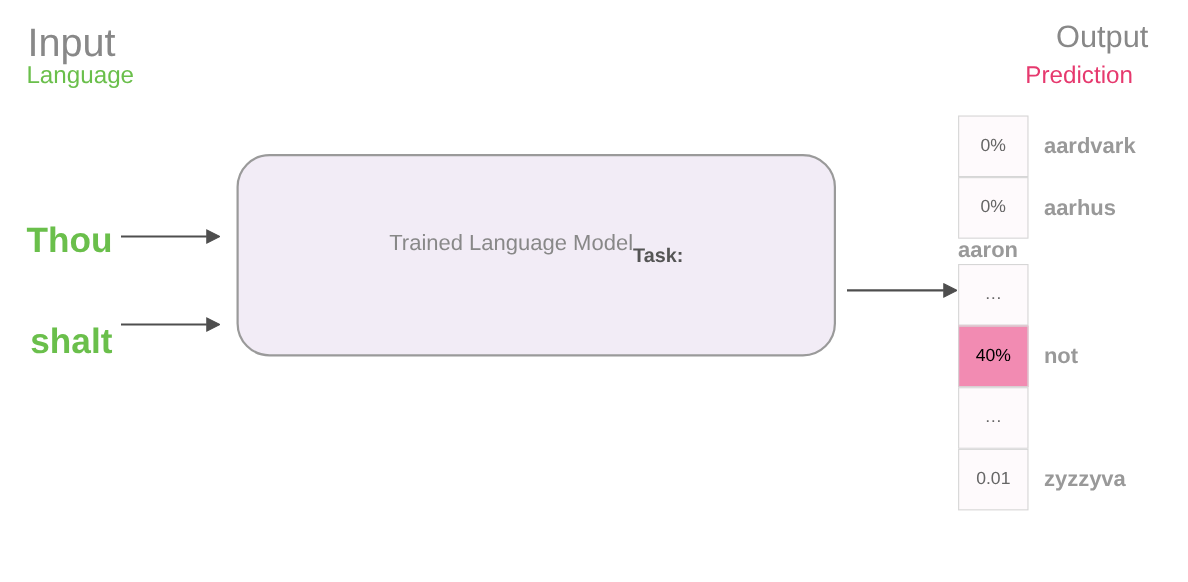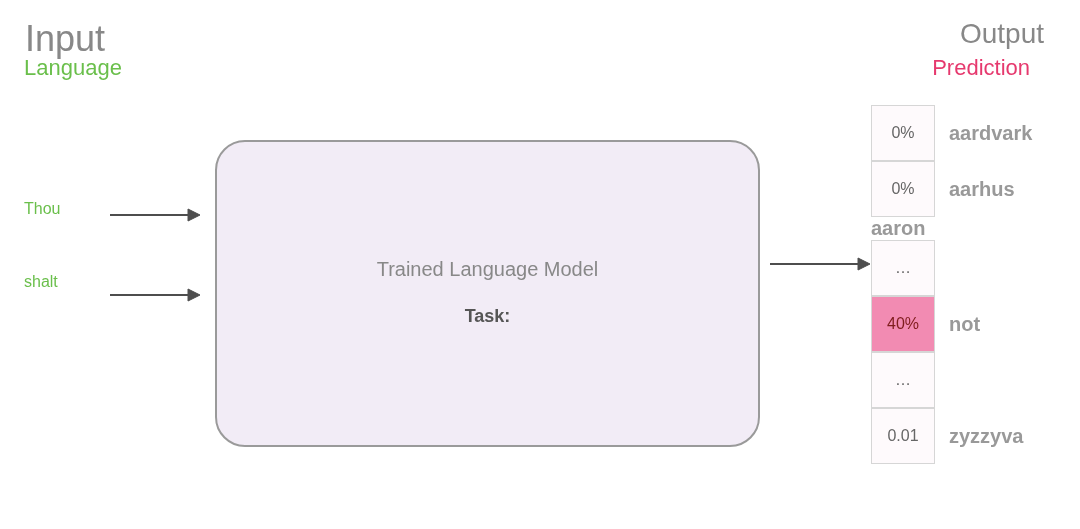--- a/index.html
+++ b/index.html
@@ -43,41 +43,42 @@
       font-size: 22px;
       color: #e6396e;
       font-weight: 400;
     }
     .input-words {
       position: absolute;
       left: 24px;
       top: 200px;
     }
     .input-word {
-      font-size: 16px;
+      font-size: 32px;
       color: #6abf4b;
-      font-weight: 400;
+      font-weight: 700;
       margin-bottom: 55px;
+      text-align: right;
     }
     .arrow-in-1, .arrow-in-2, .arrow-out {
       position: absolute;
       stroke: #4e4e4e;
       fill: #4e4e4e;
     }
     .model-box {
       position: absolute;
       left: 215px;
       top: 140px;
       width: 545px;
-      height: 307px;
+      height: 184px;
       background: #f2ecf6;
       border: 2px solid #9a9a9a;
       border-radius: 30px;
       display: flex;
-      flex-direction: column;
+      flex-direction: row;
       align-items: center;
       justify-content: center;
       text-align: center;
     }
     .model-title {
       font-size: 20px;
       color: #888;
       font-weight: 300;
       margin-bottom: 22px;
     }
@@ -106,21 +107,21 @@
       border: 1px solid #d6d6d6;
       display: flex;
       align-items: center;
       justify-content: center;
       font-size: 16px;
       color: #666;
       background: #fefafc;
     }
     .output-cell.highlight {
       background: #f28bb2;
-      color: #7f1d1d;
+      color: #000000;
     }
     .output-label {
       font-size: 20px;
       color: #999;
       font-weight: 700;
       min-width: 95px;
     }
   </style>
 </head>
 <body>

